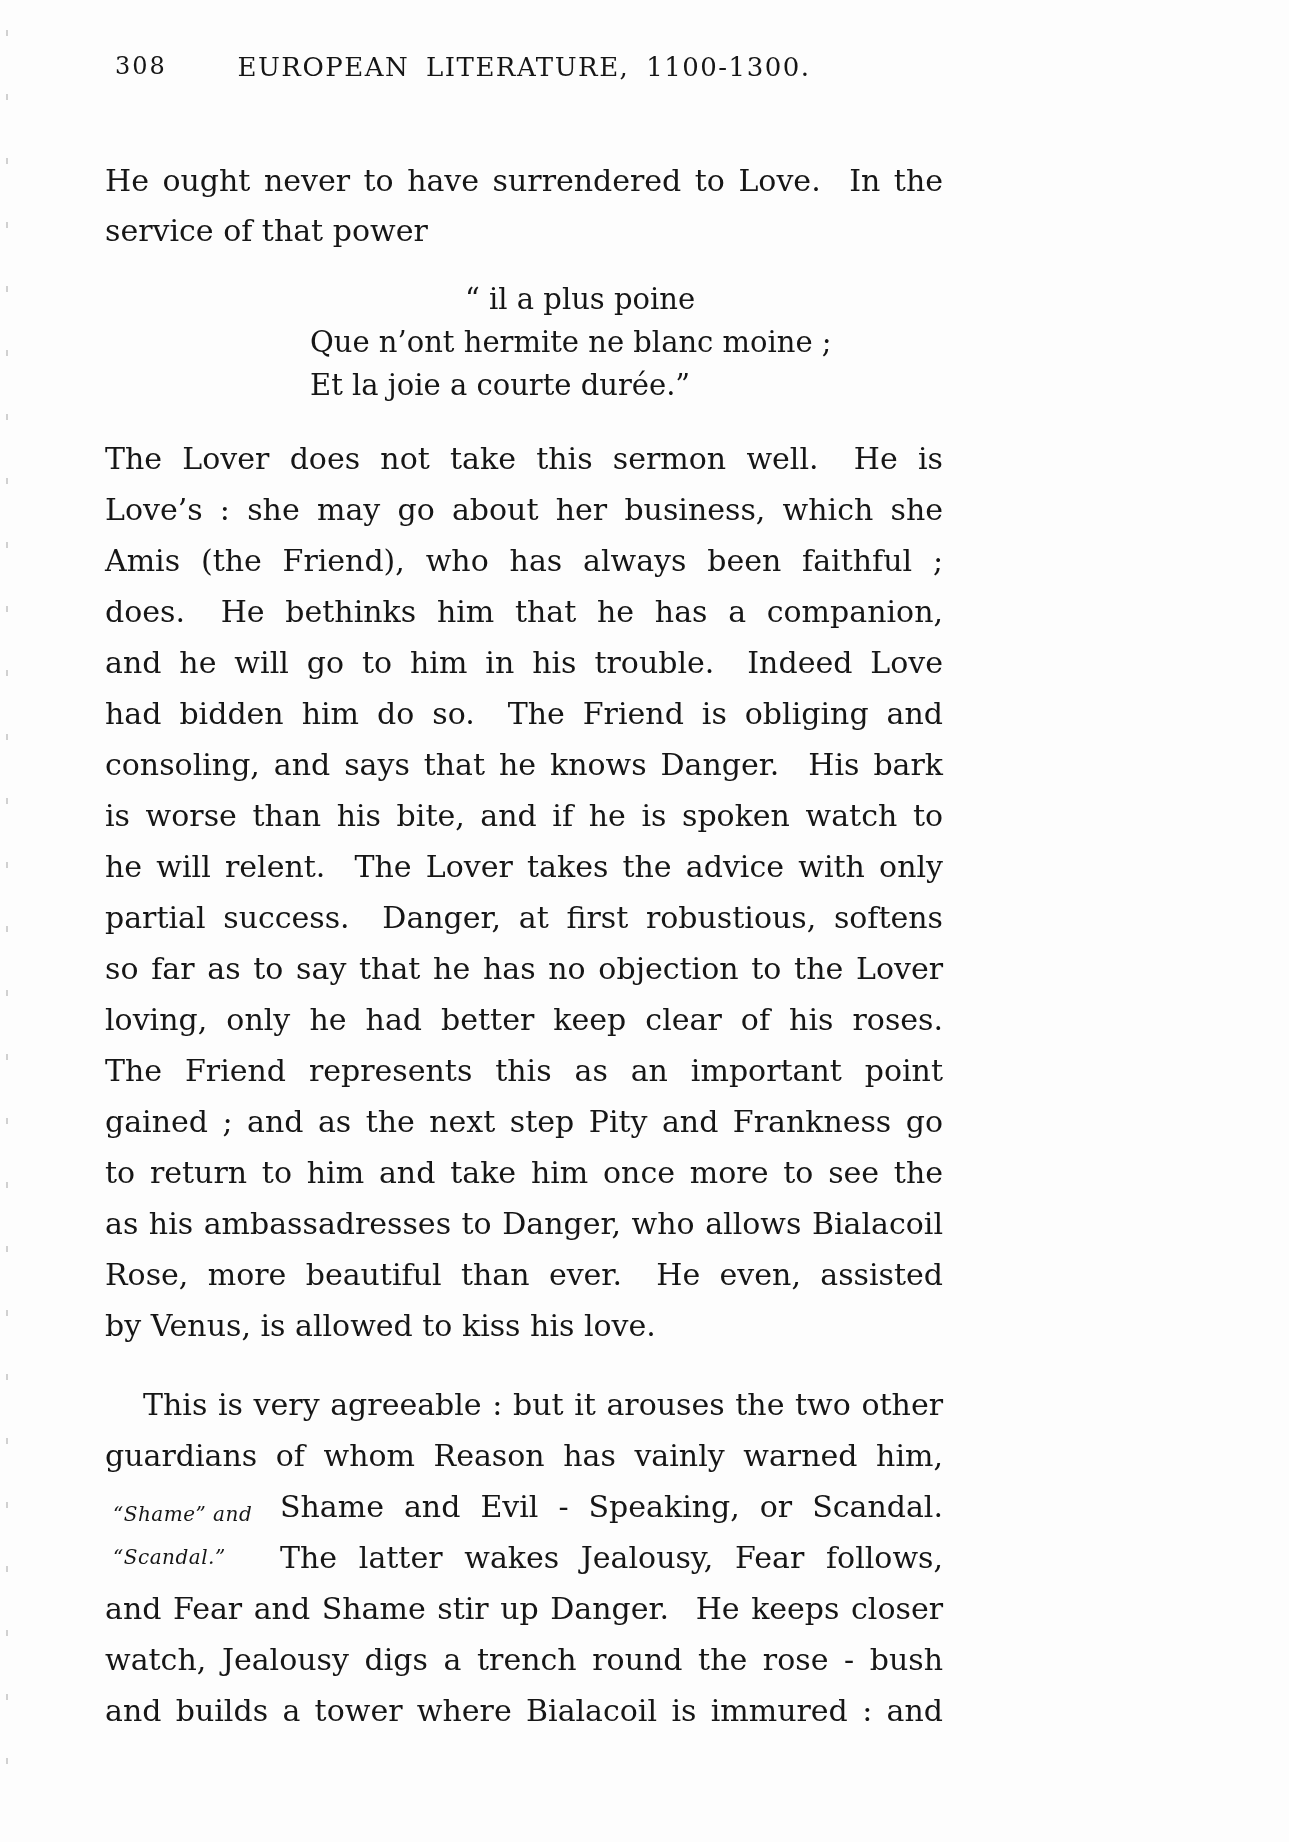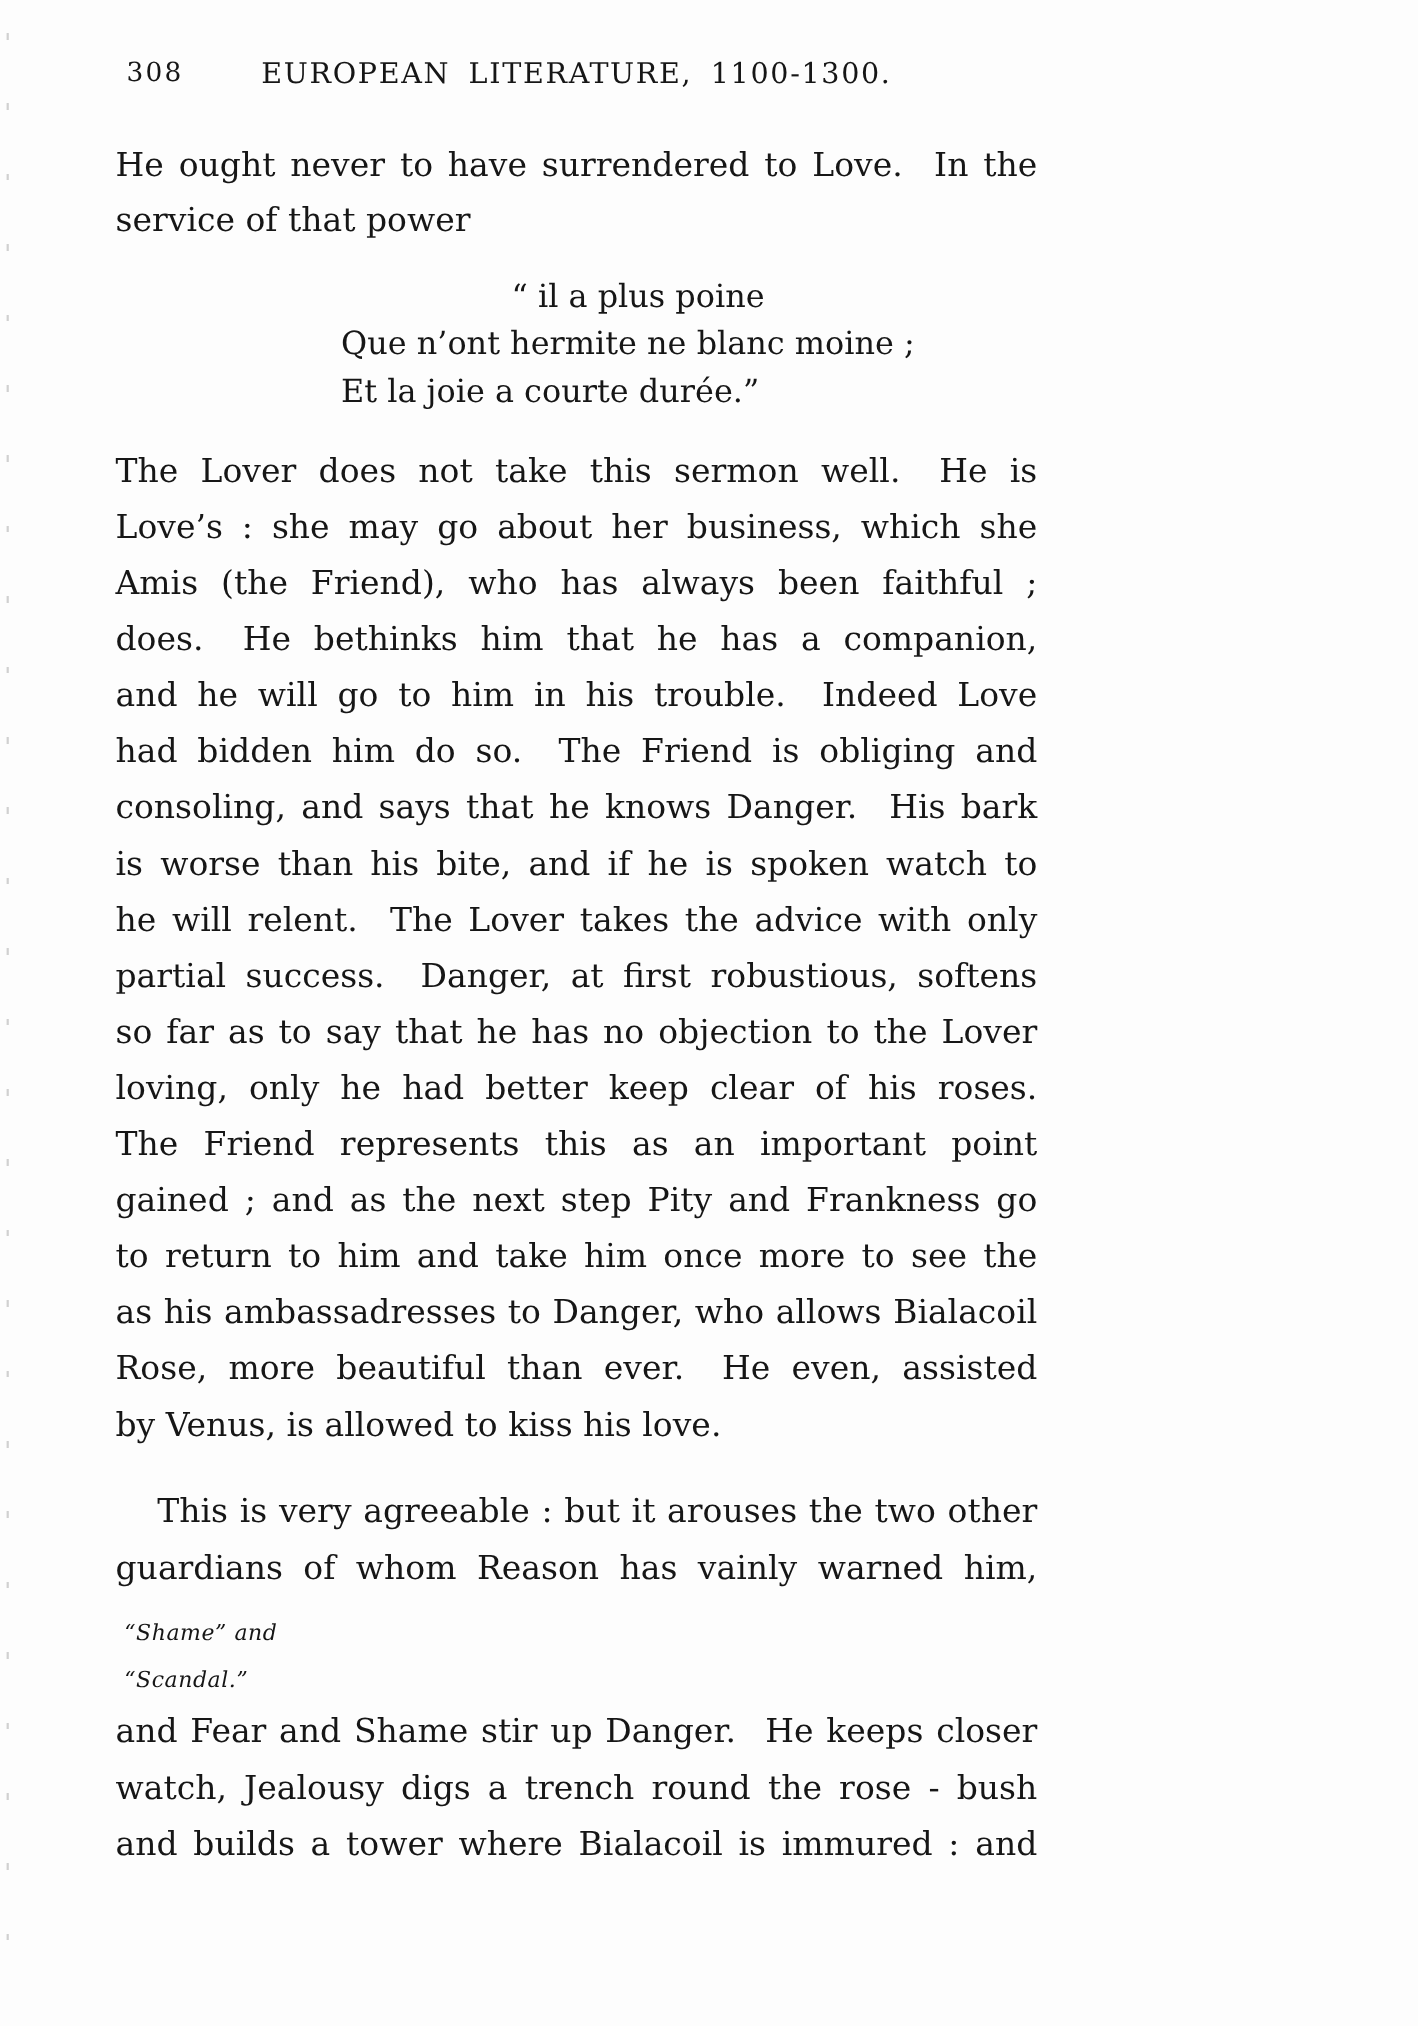--- a/index.html
+++ b/index.html
@@ -49,21 +49,21 @@
   .line {
     line-height: 51px;
     text-align: left;
     text-align-last: left;
   }
   .j {
     text-align: justify;
     text-align-last: justify;
   }
   .ind { text-indent: 38px; }
-  .para1 { margin-top: 38px; }
+  .para1 { margin-top: 68px; }
   .para1 .line { line-height: 50px; }
   .verse { margin-top: 22px; padding-left: 205px; }
   .verse .line { line-height: 43px; font-size: 29px; }
   .vind { padding-left: 155px; }
   .para2 { margin-top: 26px; }
   .para3 { margin-top: 28px; }
   .note-row { display: flex; }
   .margin-note {
     width: 175px;
     box-sizing: border-box;
@@ -126,20 +126,24 @@
     <section class="para para3">
       <div class="sub">
           <div class="line j ind">This is very agreeable : but it arouses the two other</div>
           <div class="line j">guardians of whom Reason has vainly warned him,</div>
         </div>
       <div class="note-row">
         <aside class="margin-note">
           <div class="mn-line">“Shame” and</div>
           <div class="mn-line">“Scandal.”</div>
         </aside>
+        <div class="note-lines">
+            <div class="line j">Shame and Evil - Speaking, or Scandal.</div>
+            <div class="line j">The latter wakes Jealousy, Fear follows,</div>
+          </div>
       </div>
       <div class="sub">
           <div class="line j">and Fear and Shame stir up Danger.  He keeps closer</div>
           <div class="line j">watch, Jealousy digs a trench round the rose - bush</div>
           <div class="line j">and builds a tower where Bialacoil is immured : and</div>
         </div>
     </section>
   </main>
 </div>
 

